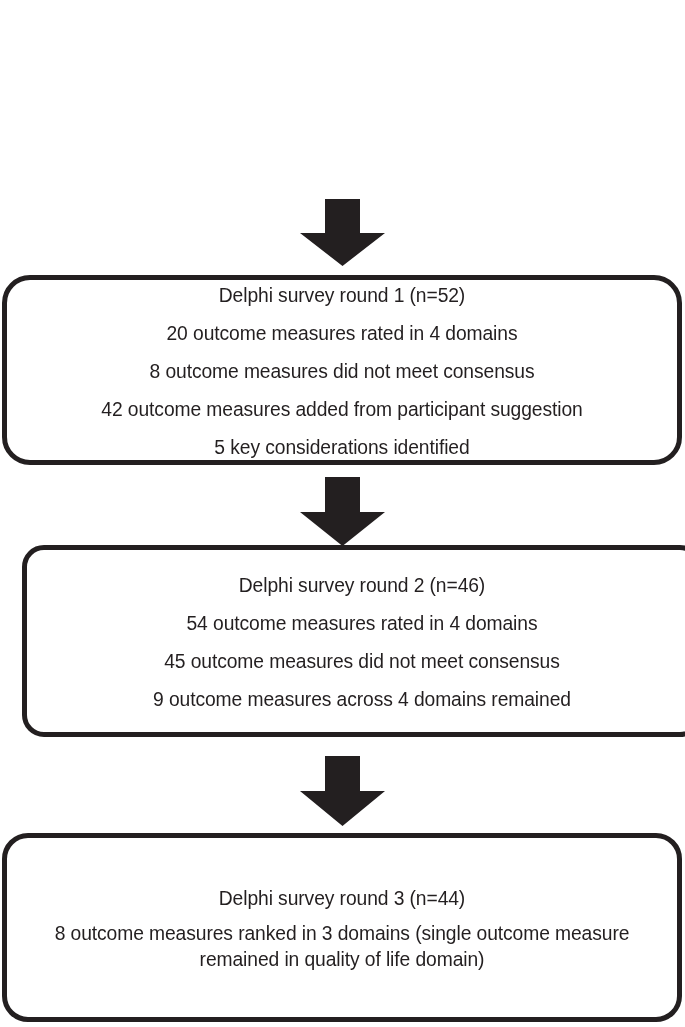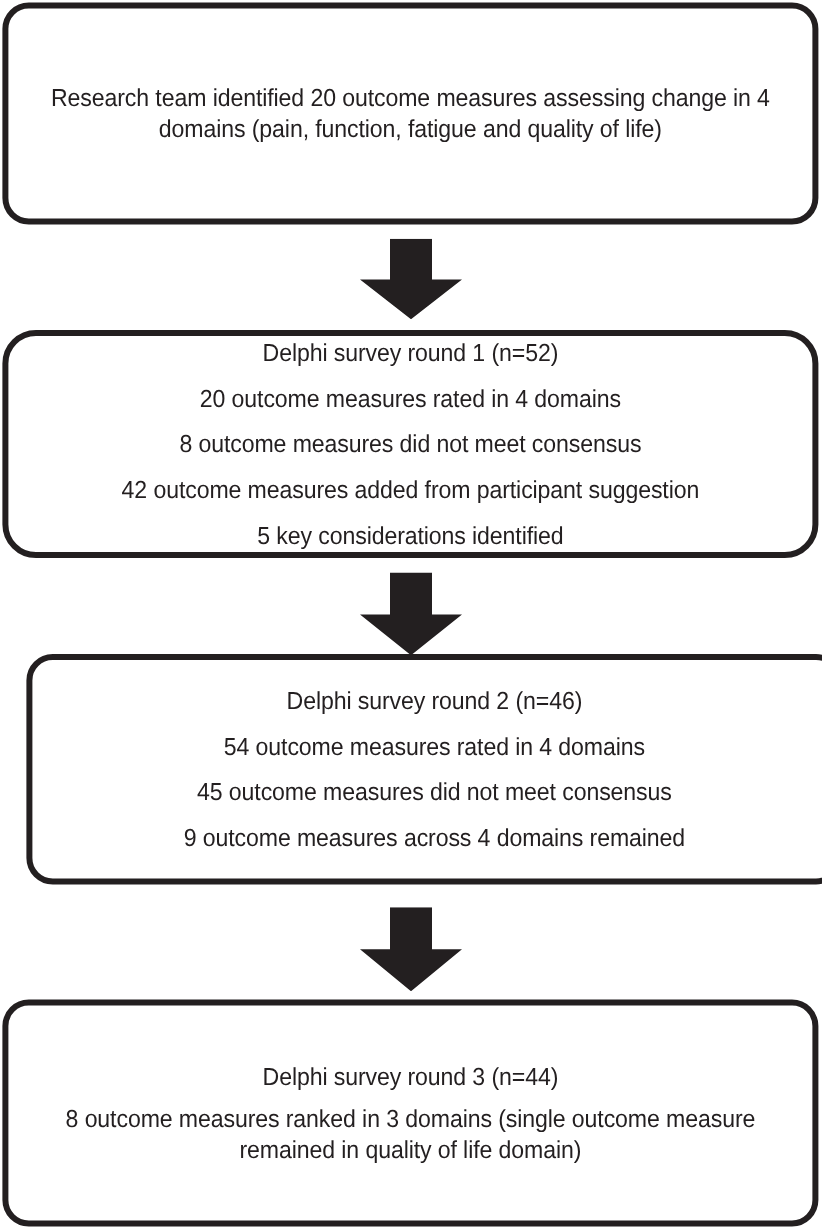--- a/index.html
+++ b/index.html
@@ -58,45 +58,40 @@
 
   
   .node-line + .node-line {
     margin-top: 11px;
   }
 
   
   #node-1 { top: 2px;   height: 185px; }
   #node-2 { top: 275px; height: 190px; border-radius: 28px; }
   #node-3 { top: 545px; height: 192px; margin-left: 20px; }
-  #node-4 { top: 833px; height: 189px; }
+  #node-4 { top: 833px; height: 189px; border-radius: 26px; }
   #node-4 .node-line + .node-line { margin-top: 9px; }
 
   
   .arrow {
     position: absolute;
     left: 300px;
     width: 85px;
   }
   .arrow svg { display: block; width: 100%; height: 100%; }
 
   #arrow-1 { top: 199px; height: 67px; }
   #arrow-2 { top: 477px; height: 69px; }
   #arrow-3 { top: 756px; height: 70px; }
 </style>
 </head>
 <body>
 
 <div id="flowchart">
 
-  <div class="node" id="node-1">
-    <div class="node-lines">
-      <div class="node-line block">Research team identified 20 outcome measures assessing change in 4 domains (pain, function, fatigue and quality of life)</div>
-    </div>
-  </div>
 
   <div class="arrow" id="arrow-1">
     <svg viewBox="0 0 85 67" preserveAspectRatio="none" aria-hidden="true">
       <polygon points="25,0 60,0 60,34 85,34 42.5,67 0,34 25,34" fill="#231F20"></polygon>
     </svg>
   </div>
 
   <div class="node" id="node-2">
     <div class="node-lines">
       <div class="node-line">Delphi survey round 1 (n=52)</div>

